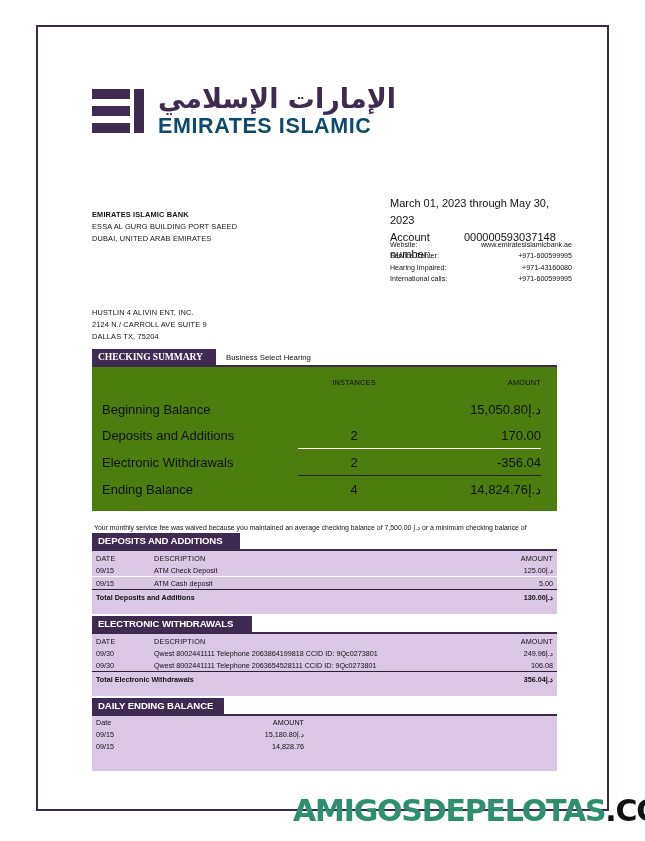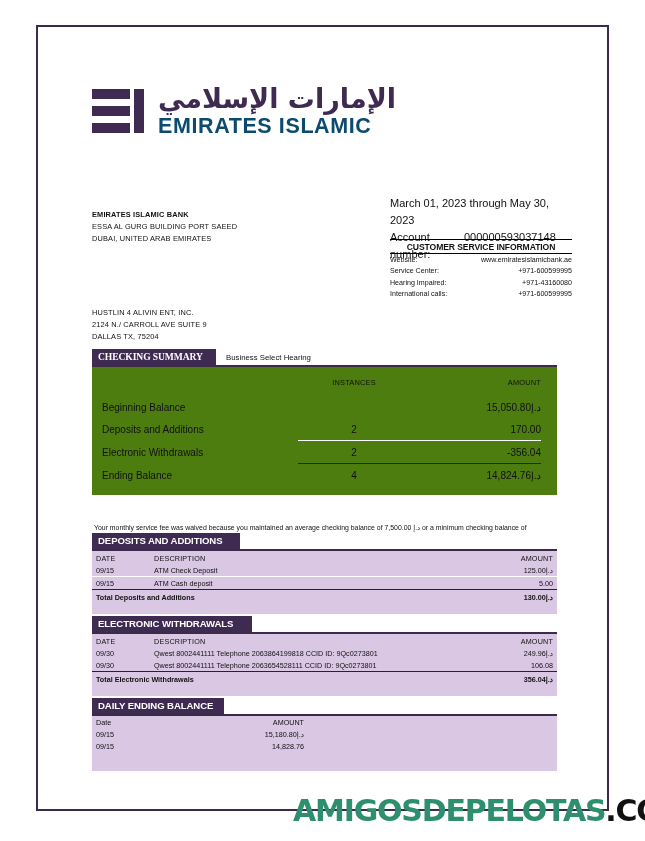--- a/index.html
+++ b/index.html
@@ -177,21 +177,21 @@
     padding: 4px 0 0 10px;
   }
 
   
   .summary-body {
     background: #4d7c0f;
     padding: 7px 0 9px 0;
   }
   .sum-hdr, .sum-row {
     display: flex;
-    font-size: 10px;
+    font-size: 13px;
     align-items: center;
   }
   .sum-hdr {
     font-size: 7.4px;
     padding: 4px 0 9px 0;
     letter-spacing: 0.2px;
   }
   .sum-c1 { flex: 0 0 196px; padding-left: 10px; box-sizing: border-box; }
   .sum-c2 { flex: 0 0 132px; text-align: center; }
   .sum-c3 { flex: 1 1 auto; text-align: right; padding-right: 16px; }
@@ -298,21 +298,20 @@
 
     <div class="meta">
       <div>March 01, 2023 through May 30, 2023</div>
       <div class="meta-row">
         <span class="meta-label">Account number:</span>
         <span class="meta-value">000000593037148</span>
       </div>
     </div>
 
     <div class="csi">
-      <div class="csi-title">CUSTOMER SERVICE INFORMATION</div>
       <div class="csi-rows">
         <div class="csi-row">
           <span class="csi-k">Website:</span>
           <span class="csi-v web">www.emiratesislamicbank.ae</span>
         </div>
         <div class="csi-row">
           <span class="csi-k">Service Center:</span>
           <span class="csi-v">+971-600599995</span>
         </div>
         <div class="csi-row">

